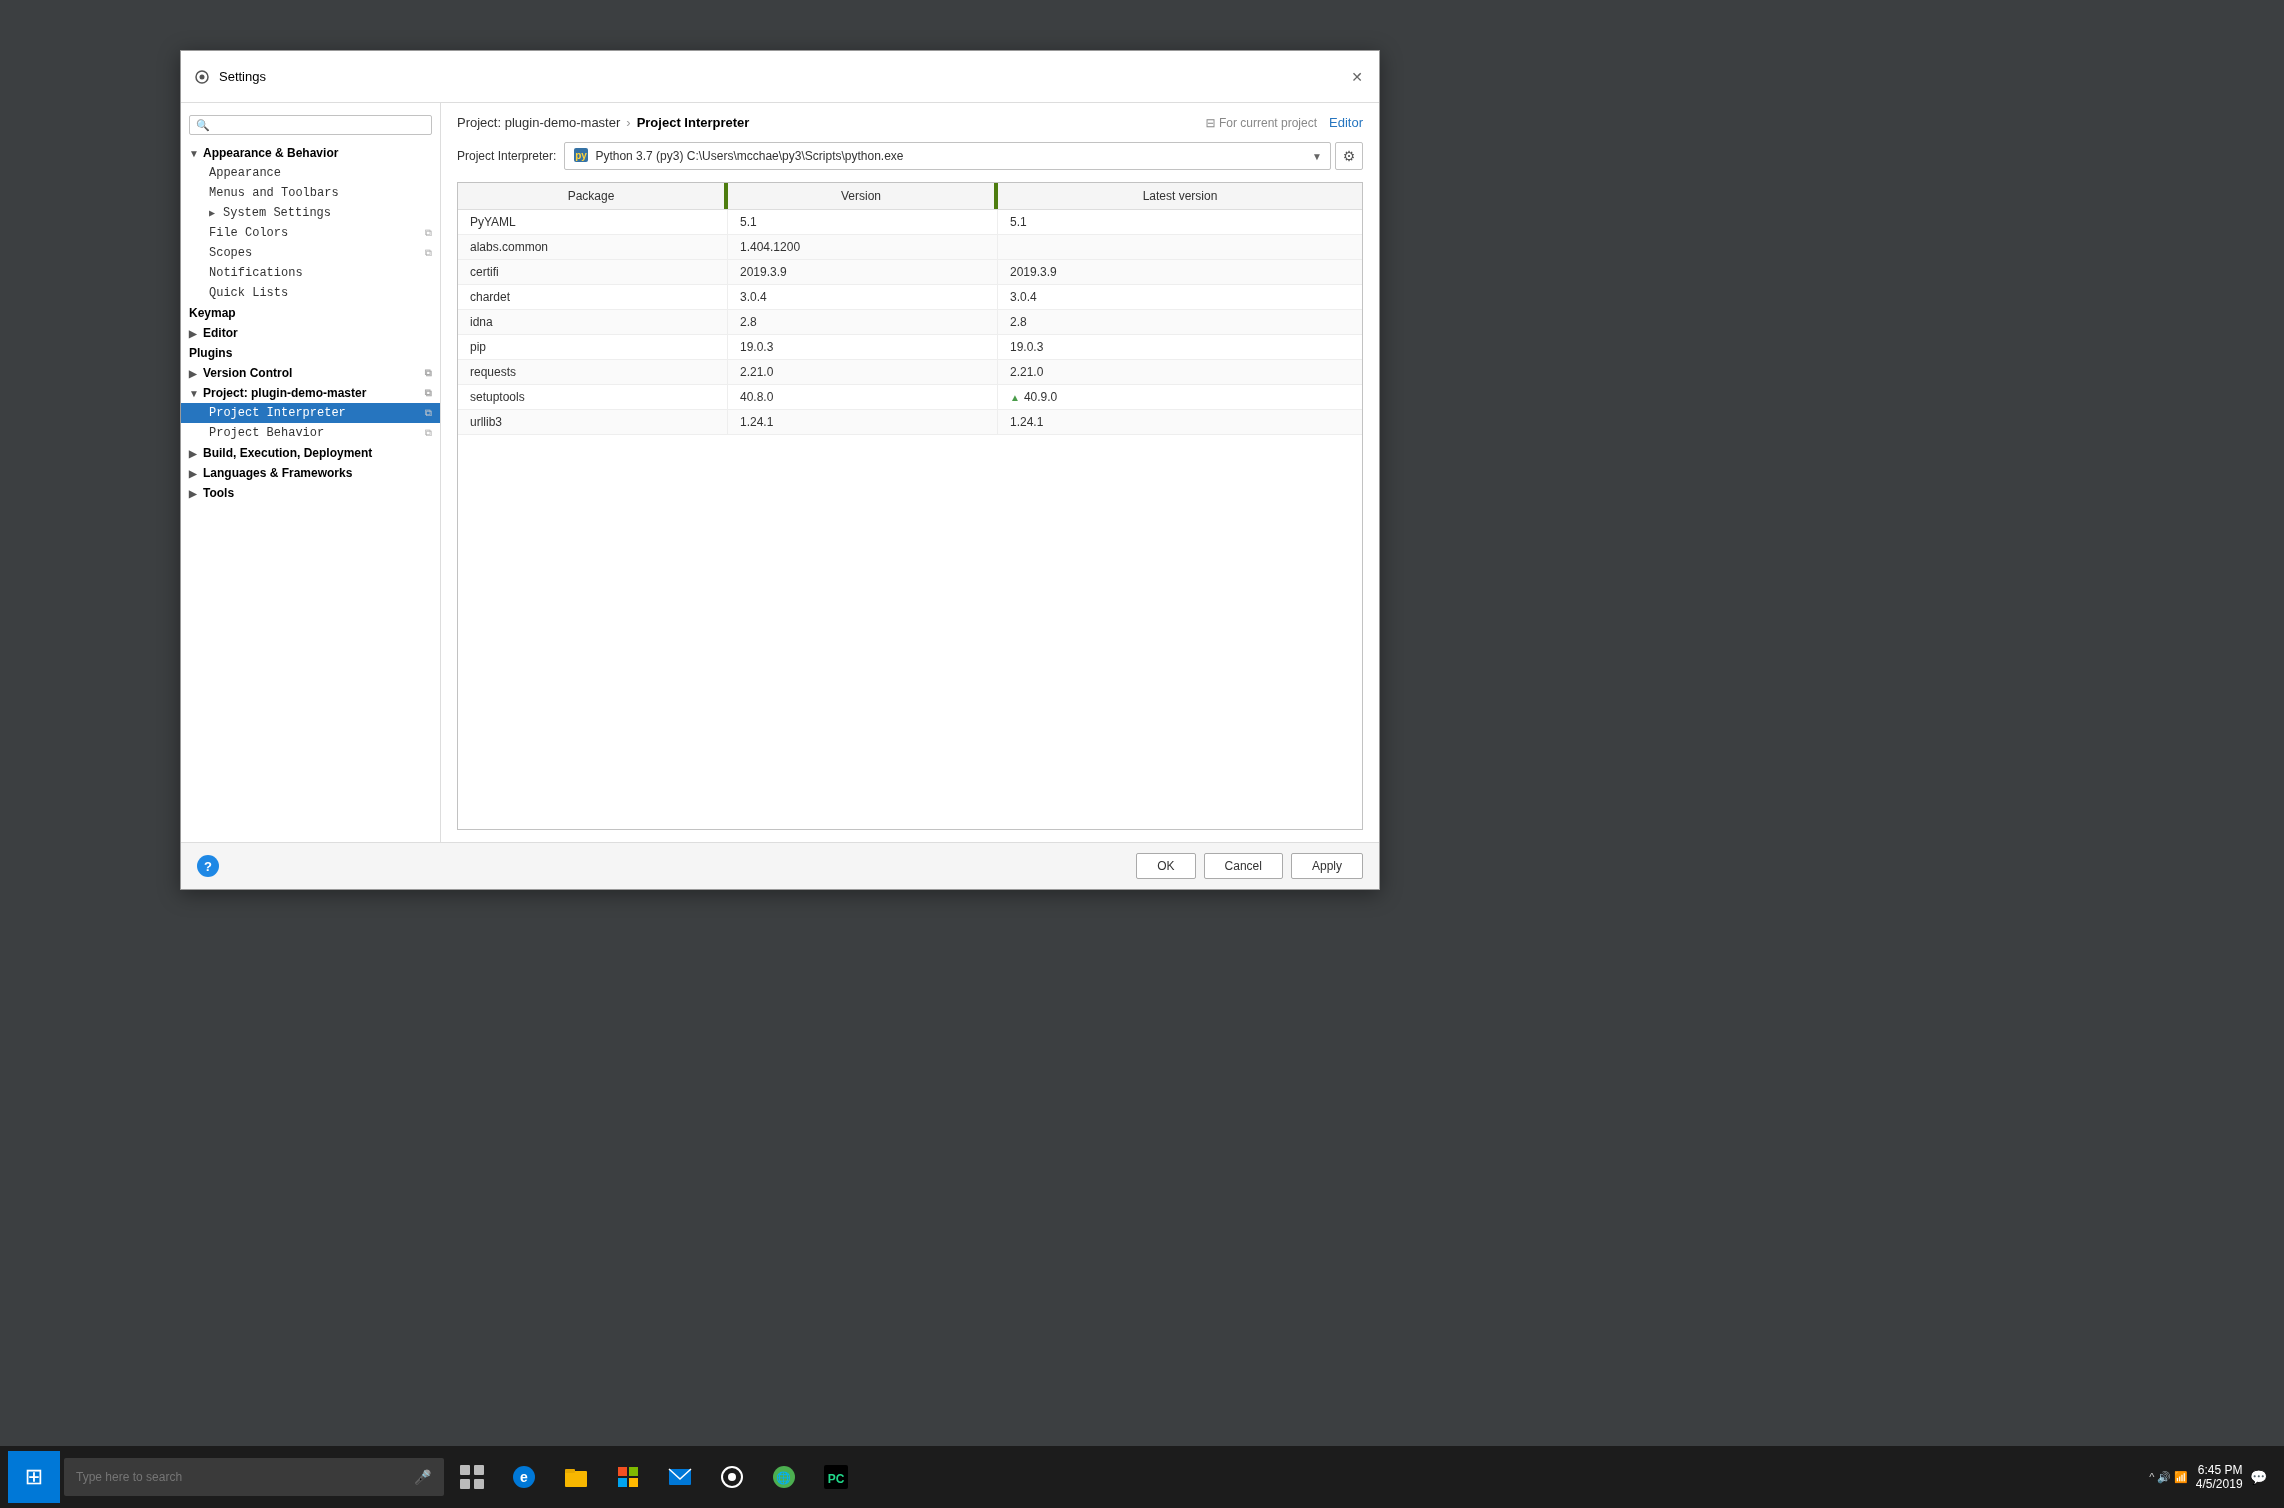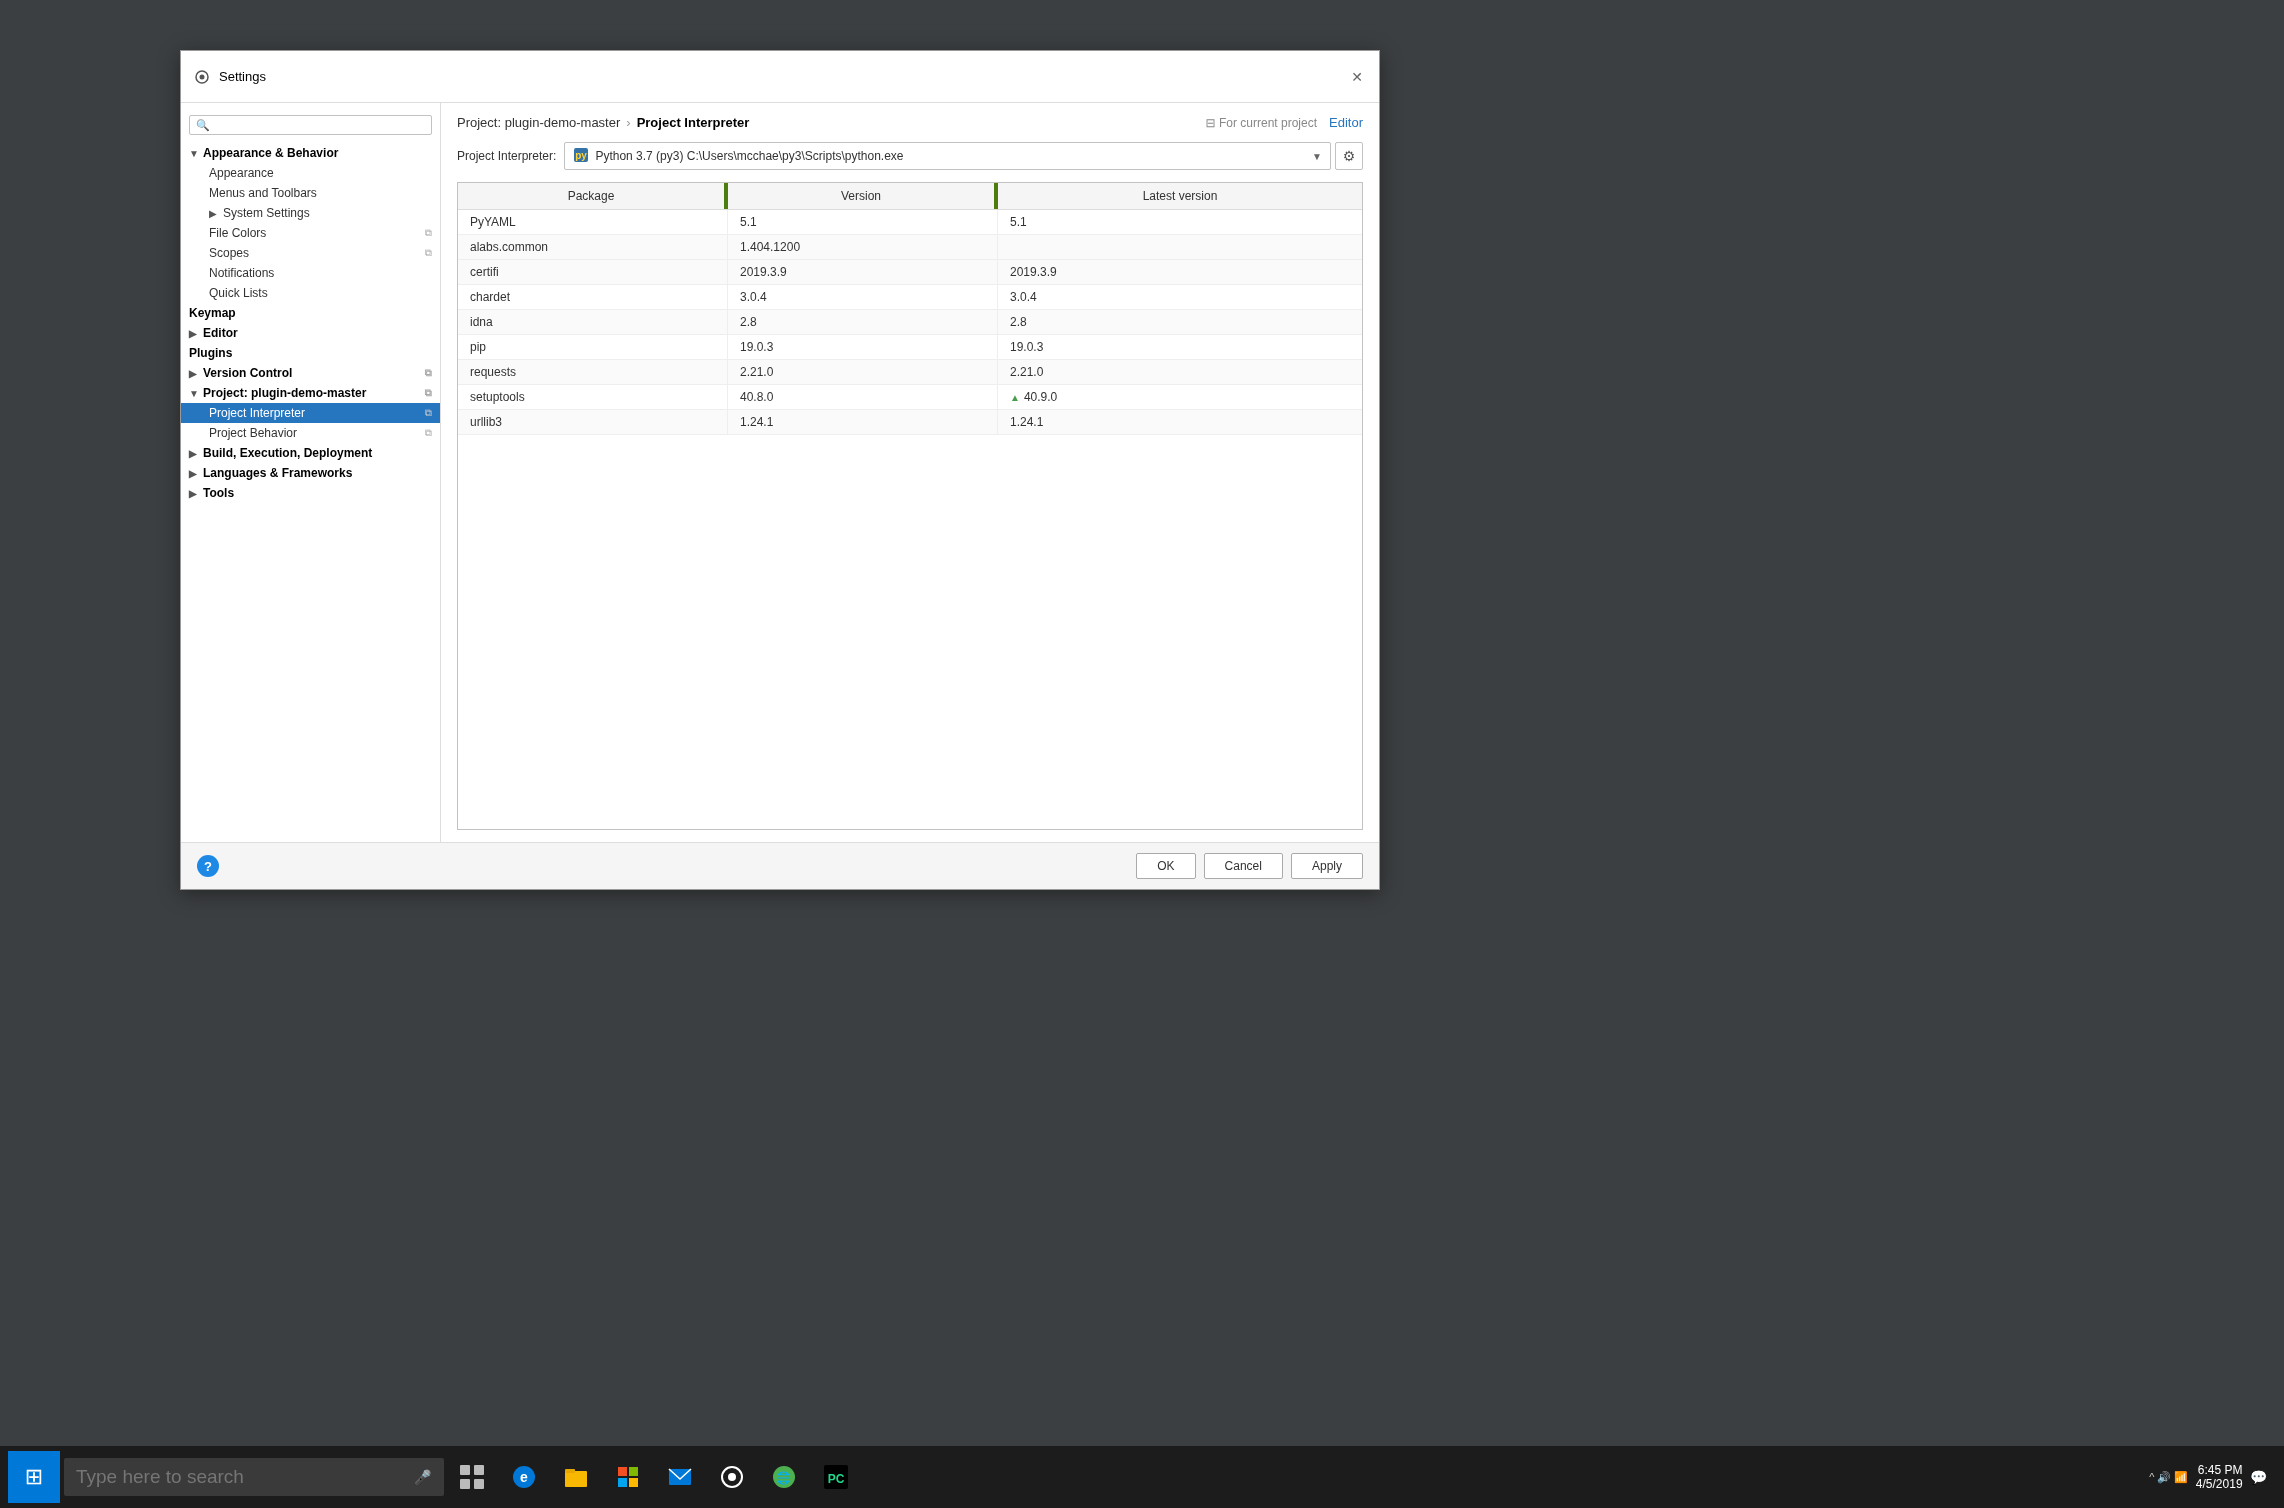--- a/index.html
+++ b/index.html
@@ -127,20 +127,21 @@
     }
 
     .sidebar-item.section-header {
       font-weight: bold;
       color: #000;
       padding-left: 8px;
     }
 
     .sidebar-item.level1 {
       padding-left: 28px;
+      font-family: Liberation Mono, monospace;
     }
 
     .chevron {
       display: inline-block;
       width: 12px;
       font-size: 10px;
       color: #555;
       margin-right: 2px;
     }
 
@@ -642,21 +643,21 @@
     <button class="footer-btn">Cancel</button>
     <button class="footer-btn">Apply</button>
   </div>
 </div>
 
 <div class="taskbar">
   <div class="taskbar-start">
     <span class="taskbar-start-icon">⊞</span>
   </div>
   <div class="taskbar-search">
-    <input type="text" style="background: transparent; border: none; outline: none; color: rgb(204, 204, 204); font-size: 19px; width: 100%;" placeholder="Type here to search">
+    <input type="text" style="background: transparent; border: none; outline: none; color: rgb(204, 204, 204); font-size: 12px; width: 100%;" placeholder="Type here to search">
     <span style="color:#aaa; font-size:14px;">🎤</span>
   </div>
   <div class="taskbar-apps">
 
     <div class="taskbar-app">
       <svg width="28" height="28" viewBox="0 0 28 28">
         <rect x="2" y="2" width="10" height="10" rx="1" fill="#fff" opacity="0.7"></rect>
         <rect x="16" y="2" width="10" height="10" rx="1" fill="#fff" opacity="0.7"></rect>
         <rect x="2" y="16" width="10" height="10" rx="1" fill="#fff" opacity="0.7"></rect>
         <rect x="16" y="16" width="10" height="10" rx="1" fill="#fff" opacity="0.7"></rect>

